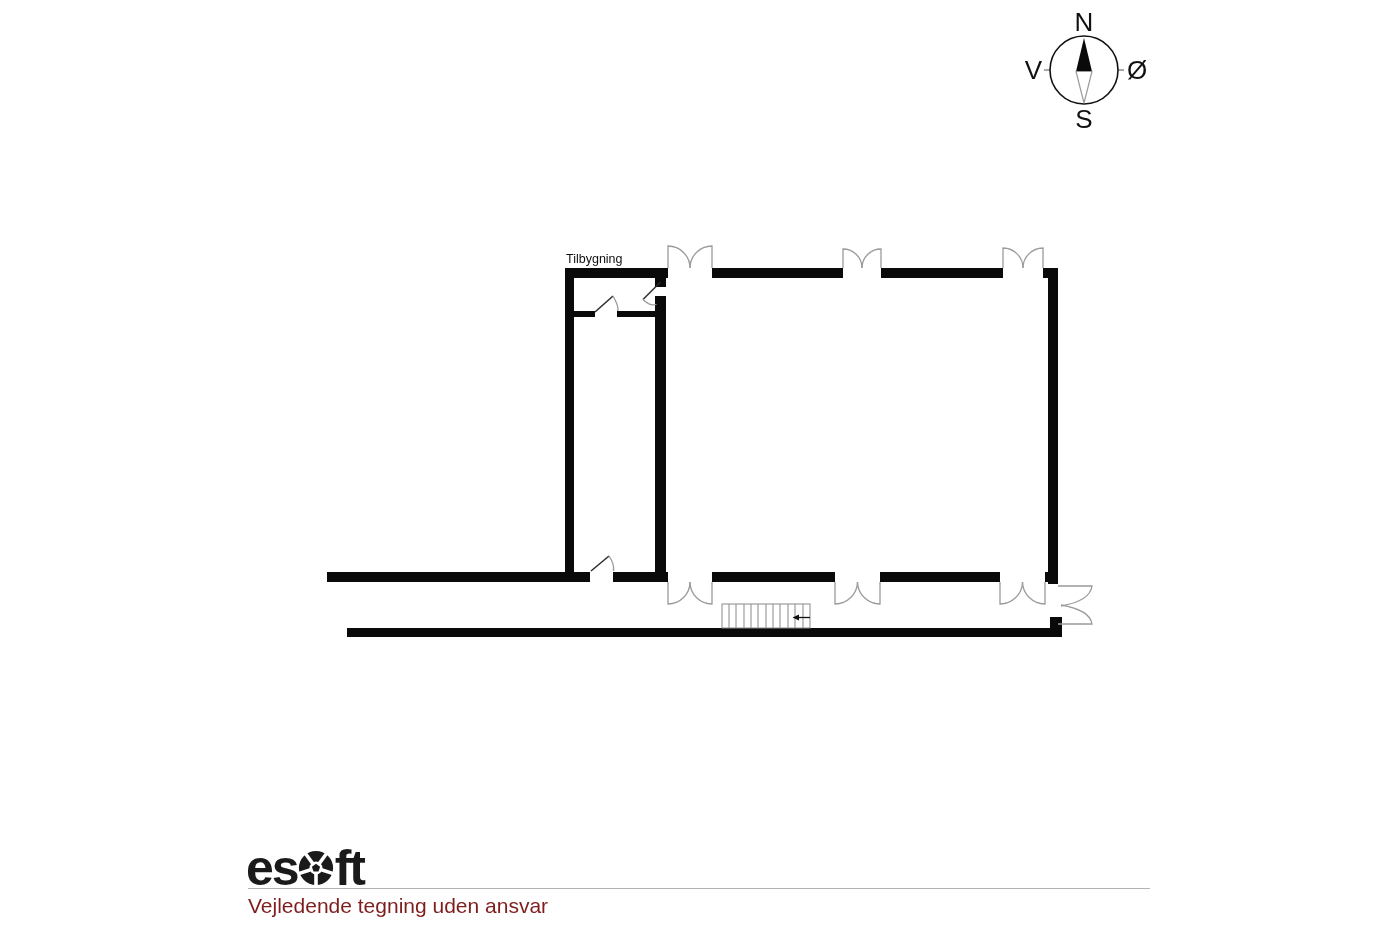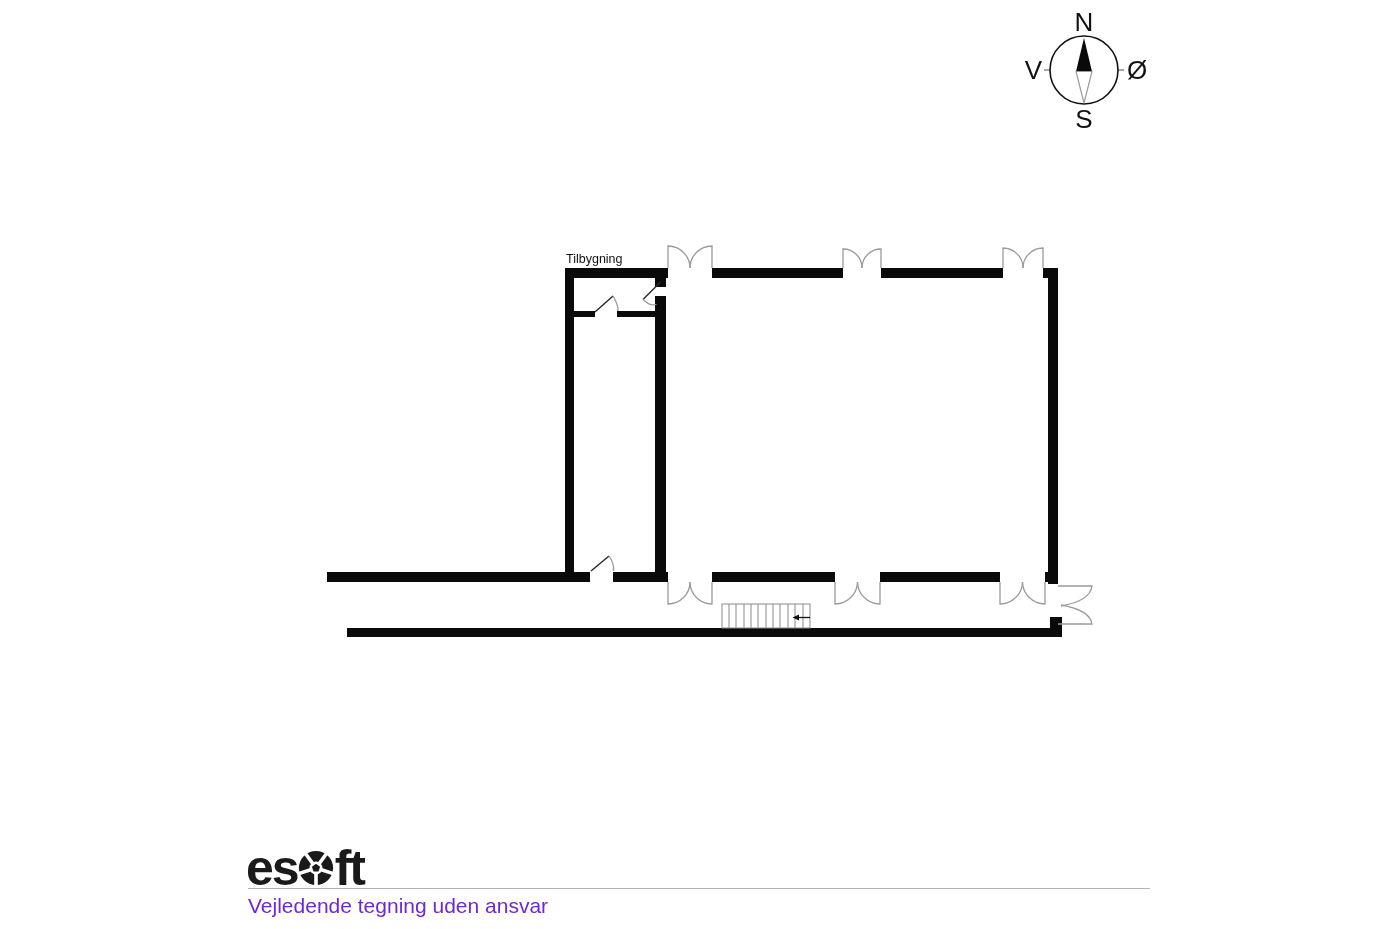--- a/index.html
+++ b/index.html
@@ -17,21 +17,21 @@
   .compass-circle{fill:#fff;stroke:#111;stroke-width:1.6;}
   .compass-tick{stroke:#555;stroke-width:1;}
   .needle-n{fill:#0a0a0a;}
   .needle-s{fill:#fff;stroke:#9b9b9b;stroke-width:1.2;}
   .compass-label{font-size:26px;fill:#111;}
   .room-label{font-size:12.5px;fill:#111;}
   .logo{position:absolute;left:246px;top:839px;display:flex;align-items:flex-end;color:#1a1a1a;text-align:right;}
   .logo .t{font-size:50px;font-weight:700;letter-spacing:-2px;}
   .logo .shutter{margin:0 1px 11px 0;}
   .footer-rule{position:absolute;left:248px;top:888px;width:902px;height:0;border-top:1px solid #b3b3b3;}
-  .disclaimer{position:absolute;left:248px;top:894px;font-size:21px;color:#6d28d9;}
+  .disclaimer{position:absolute;left:248px;top:894px;font-size:21px;color:#7f1d1d;}
 </style>
 </head>
 <body>
 
 <div class="canvas">
 
   <svg class="plan-svg" width="1400" height="929" viewBox="0 0 1400 929">
 
     <g>
 

